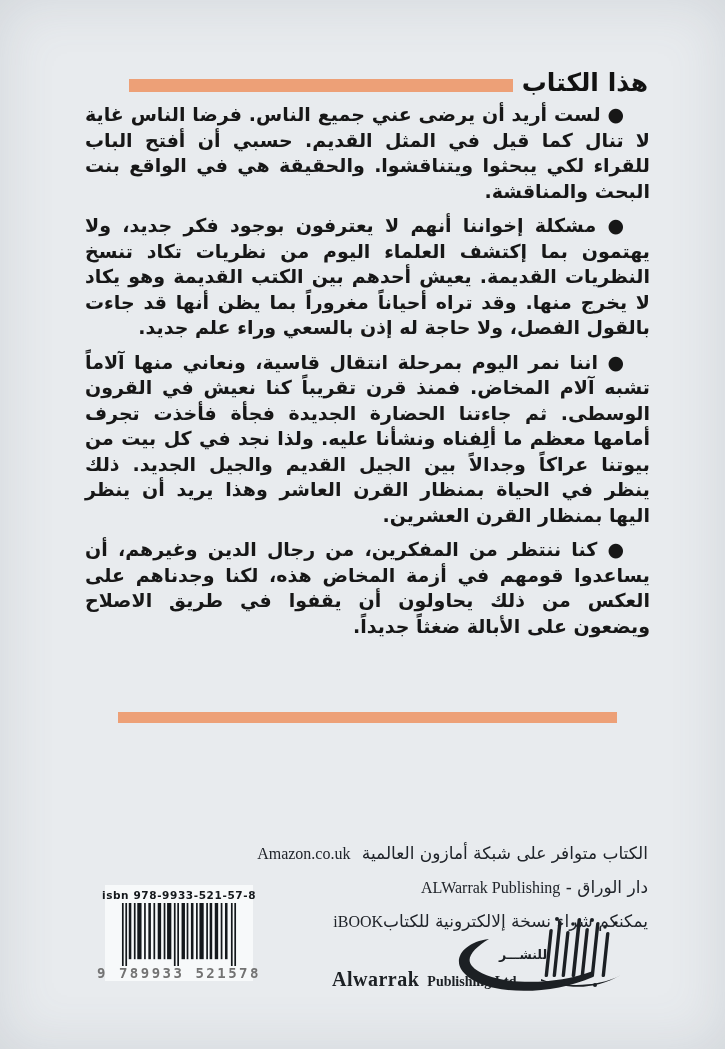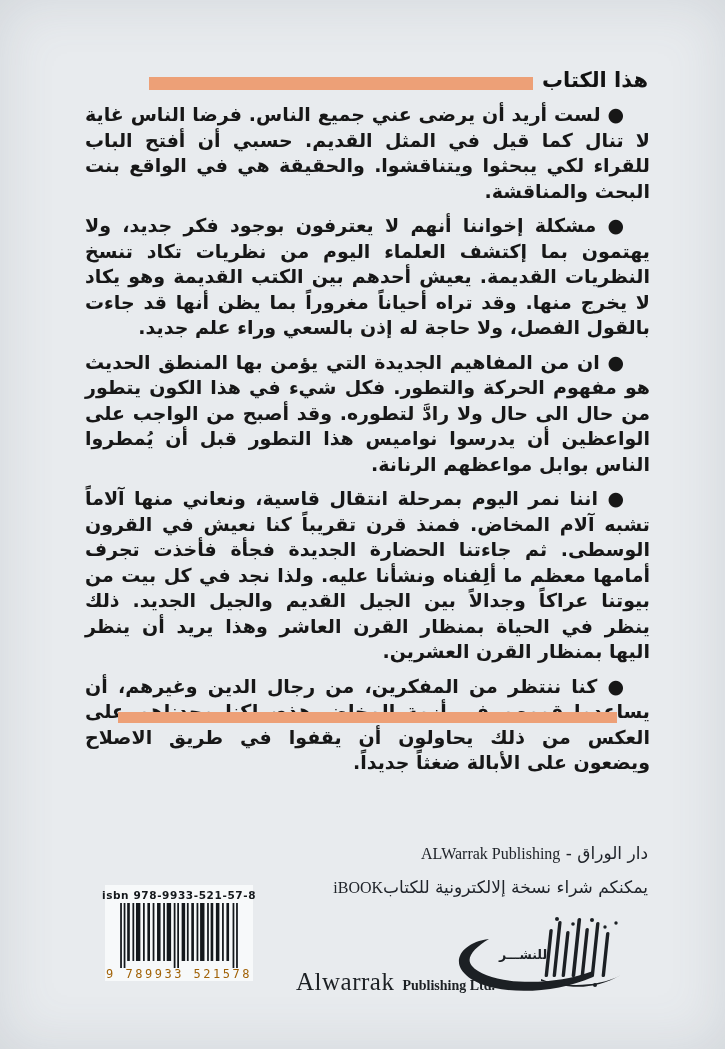--- a/index.html
+++ b/index.html
@@ -17,21 +17,21 @@
     overflow:hidden;
     box-shadow:inset 0 0 55px rgba(95,105,120,0.16);
   }
   
   .header-row{
     position:absolute;top:68px;left:85px;right:77px;
     display:flex;flex-direction:row;align-items:center;
     direction:rtl;
   }
   .page-title{
-    font-size:21px;font-weight:700;letter-spacing:0;
+    font-size:25px;font-weight:700;letter-spacing:0;
     white-space:nowrap;color:#121212;
   }
   .title-bar{
     height:13px;width:384px;margin-right:9px;margin-top:6px;
     background:var(--accent-color);
   }
   
   .body-text{
     position:absolute;top:102px;left:85px;width:565px;
     direction:rtl;text-align:justify;
@@ -63,54 +63,57 @@
     display:flex;flex-direction:column;align-items:center;
     padding-top:4px;
   }
   .isbn-label{
     font-size:10.5px;letter-spacing:0.6px;color:#14181c;white-space:nowrap;
     font-weight:700;
   }
   .bars{margin-top:2px;}
   .barcode-digits{
     font-family:"DejaVu Sans Mono",monospace;
-    font-size:12px;letter-spacing:2.5px;color:#a16207;
-    margin-top:-1px;white-space:nowrap;font-weight:400;
+    font-size:14px;letter-spacing:2.5px;color:#737373;
+    margin-top:-1px;white-space:nowrap;font-weight:700;
   }
   
   .wordmark{
     position:absolute;left:296px;top:968px;
     font-family:"Liberation Serif",serif;color:#1c2024;
     white-space:nowrap;
   }
-  .wordmark .name{font-size:25px;font-weight:400;letter-spacing:0.5px;}
+  .wordmark .name{font-size:20px;font-weight:700;letter-spacing:0.5px;margin-left:36px;}
   .wordmark .suffix{font-size:14px;font-weight:700;margin-left:4px;}
   .logo-box{position:absolute;left:445px;top:915px;width:185px;height:92px;}
 </style>
 </head>
 <body>
 
 <div class="cover">
 
   <div class="header-row">
     <div class="page-title">هذا الكتاب</div>
     <div class="title-bar"></div>
   </div>
 
   <div class="body-text">
     <p>● لست أريد أن يرضى عني جميع الناس. فرضا الناس غاية لا تنال كما قيل في المثل القديم. حسبي أن أفتح الباب للقراء لكي يبحثوا ويتناقشوا. والحقيقة هي في الواقع بنت البحث والمناقشة.</p>
     <p>● مشكلة إخواننا أنهم لا يعترفون بوجود فكر جديد، ولا يهتمون بما إكتشف العلماء اليوم من نظريات تكاد تنسخ النظريات القديمة. يعيش أحدهم بين الكتب القديمة وهو يكاد لا يخرج منها. وقد تراه أحياناً مغروراً بما يظن أنها قد جاءت بالقول الفصل، ولا حاجة له إذن بالسعي وراء علم جديد.</p>
-    <p>● ان من المفاهيم الجديدة التي يؤمن بها المنطق الحديث هو مفهوم الحركة والتطور. فكل شيء في هذا الكون يتطور من حال الى حال ولا رادَّ لتطوره. وقد أصبح من الواجب على الواعظين أن يدرسوا نواميس هذا التطور قبل أن يُمطروا الناس بوابل مواعظهم الرنانة.</p>
     <p>● اننا نمر اليوم بمرحلة انتقال قاسية، ونعاني منها آلاماً تشبه آلام المخاض. فمنذ قرن تقريباً كنا نعيش في القرون الوسطى. ثم جاءتنا الحضارة الجديدة فجأة فأخذت تجرف أمامها معظم ما ألِفناه ونشأنا عليه. ولذا نجد في كل بيت من بيوتنا عراكاً وجدالاً بين الجيل القديم والجيل الجديد. ذلك ينظر في الحياة بمنظار القرن العاشر وهذا يريد أن ينظر اليها بمنظار القرن العشرين.</p>
     <p>● كنا ننتظر من المفكرين، من رجال الدين وغيرهم، أن يساعدوا قومهم في أزمة المخاض هذه، لكنا وجدناهم على العكس من ذلك يحاولون أن يقفوا في طريق الاصلاح ويضعون على الأبالة ضغثاً جديداً.</p>
   </div>
 
   <div class="bottom-bar"></div>
 
   <div class="footer-lines">
+    <div class="footer-line">
+      <span>الكتاب متوافر على شبكة أمازون العالمية</span><span class="gap"></span>
+      <span class="latin">Amazon.co.uk</span>
+    </div>
     <div class="footer-line">
       <span>دار الوراق -</span>
       <span class="latin">ALWarrak Publishing</span>
     </div>
     <div class="footer-line">
       <span>يمكنكم شراء نسخة إلالكترونية للكتاب</span><span class="latin">iBOOK</span>
     </div>
   </div>
 
   <div class="barcode-panel">

